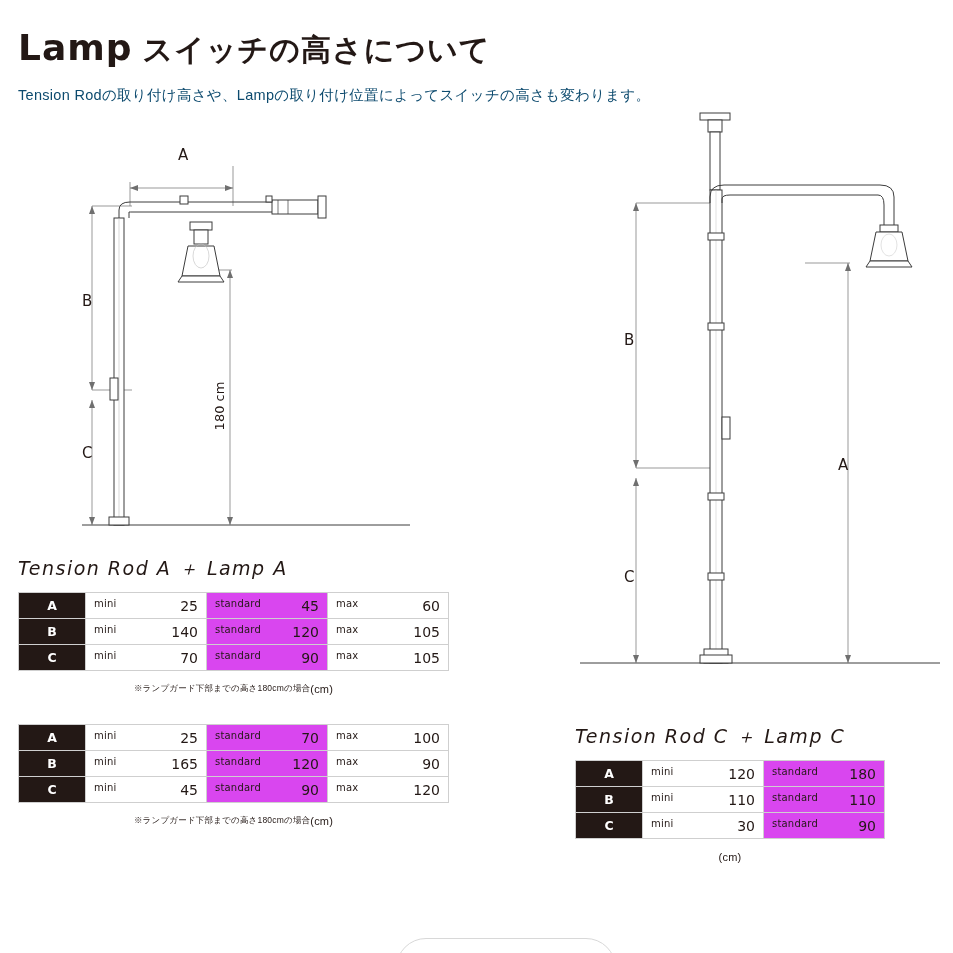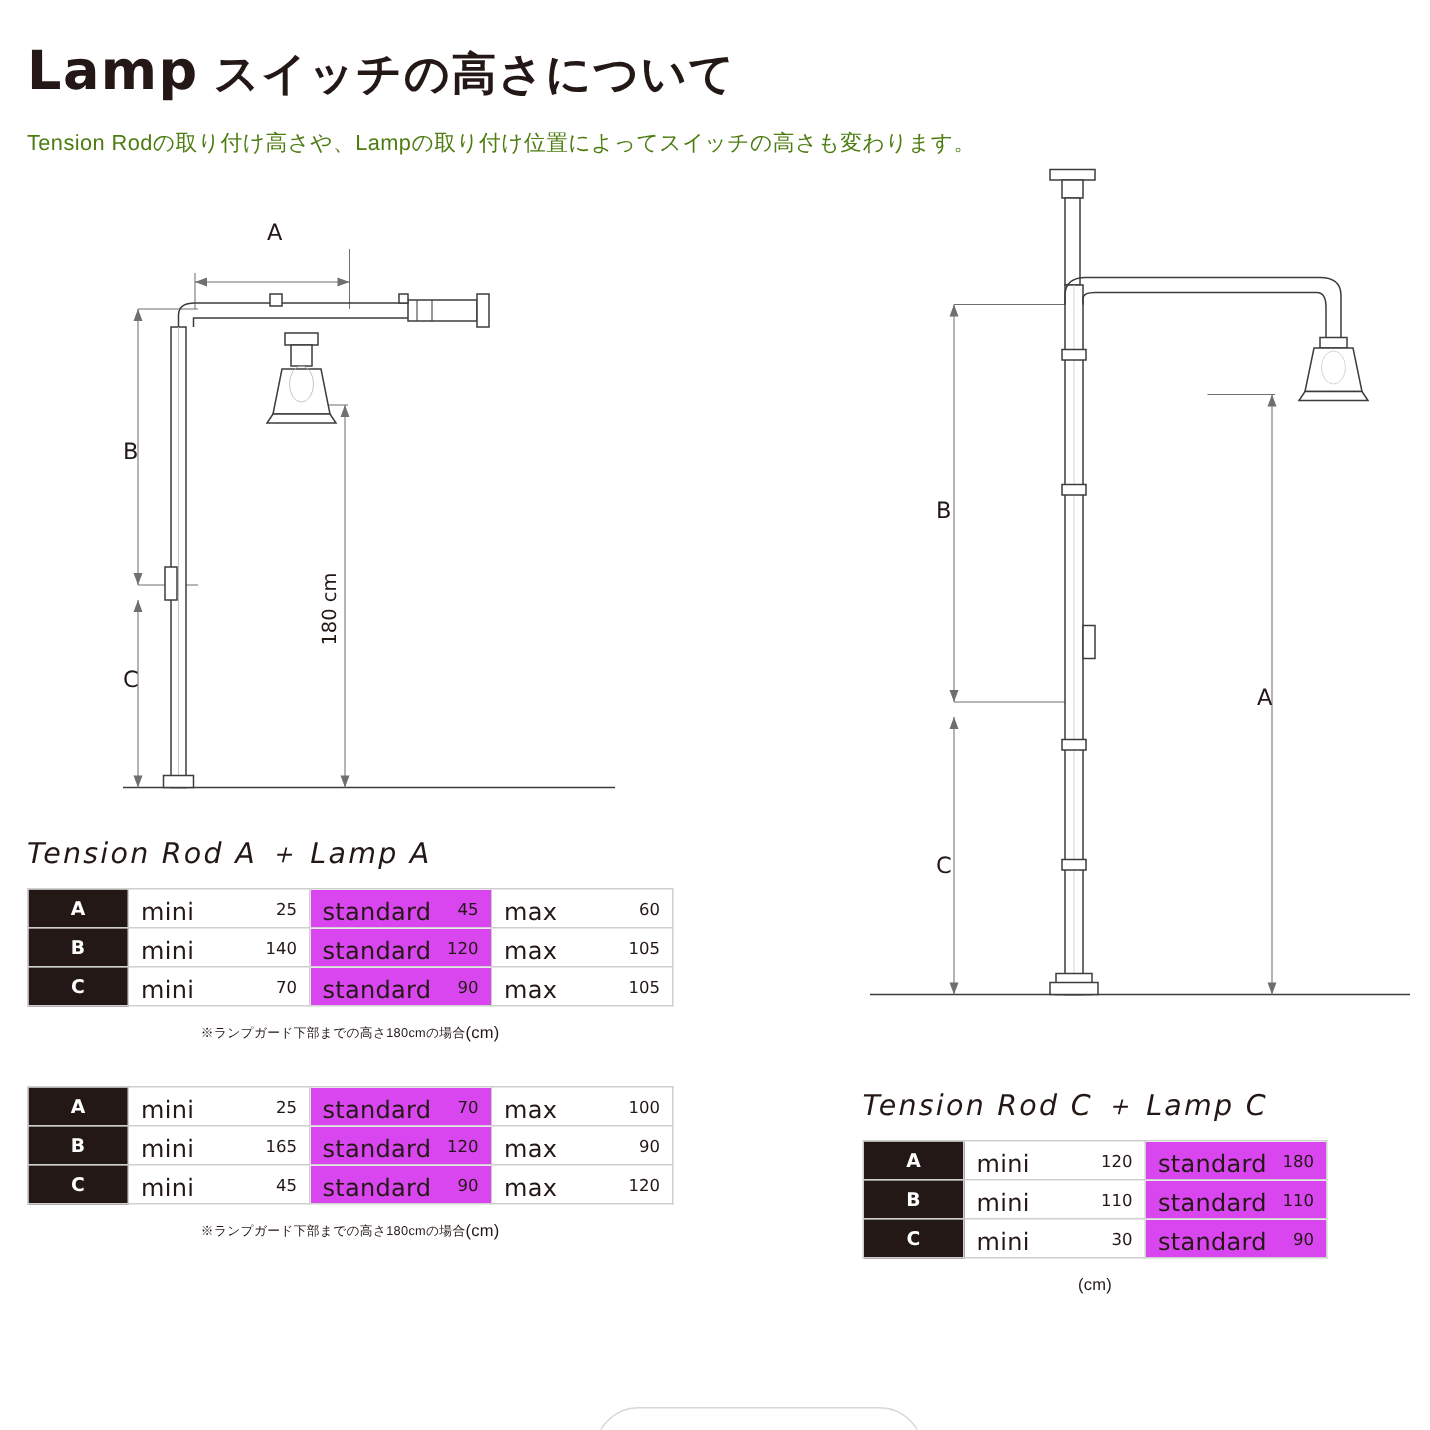--- a/index.html
+++ b/index.html
@@ -38,21 +38,21 @@
   }
   .title .jp {
     font-weight: 700;
     font-size: 30px;
     letter-spacing: 1px;
   }
   .subtitle {
     margin-top: 18px;
     font-size: 14.5px;
     letter-spacing: 0.3px;
-    color: #4d7c0f;
+    color: #0c4a6e;
     white-space: nowrap;
   }
 
   
   .diagram-left {
     position: absolute;
     left: 20px;
     top: 110px;
     width: 500px;
     height: 430px;
@@ -102,27 +102,27 @@
     width: 104px;
     text-align: right;
     position: relative;
   }
   td.cell.shaded {
     background: #d946ef;
   }
   td .lbl {
     position: absolute;
     left: 8px;
-    font-size: 16px;
+    font-size: 10px;
     letter-spacing: 0.2px;
     color: #231815;
     text-align: right;
   }
   td .val {
-    font-size: 11px;
+    font-size: 14px;
     text-align: center;
   }
   .note {
     margin-top: 12px;
     font-size: 8.5px;
     letter-spacing: 0.2px;
     color: #231815;
     display: flex;
     justify-content: center;
   }

